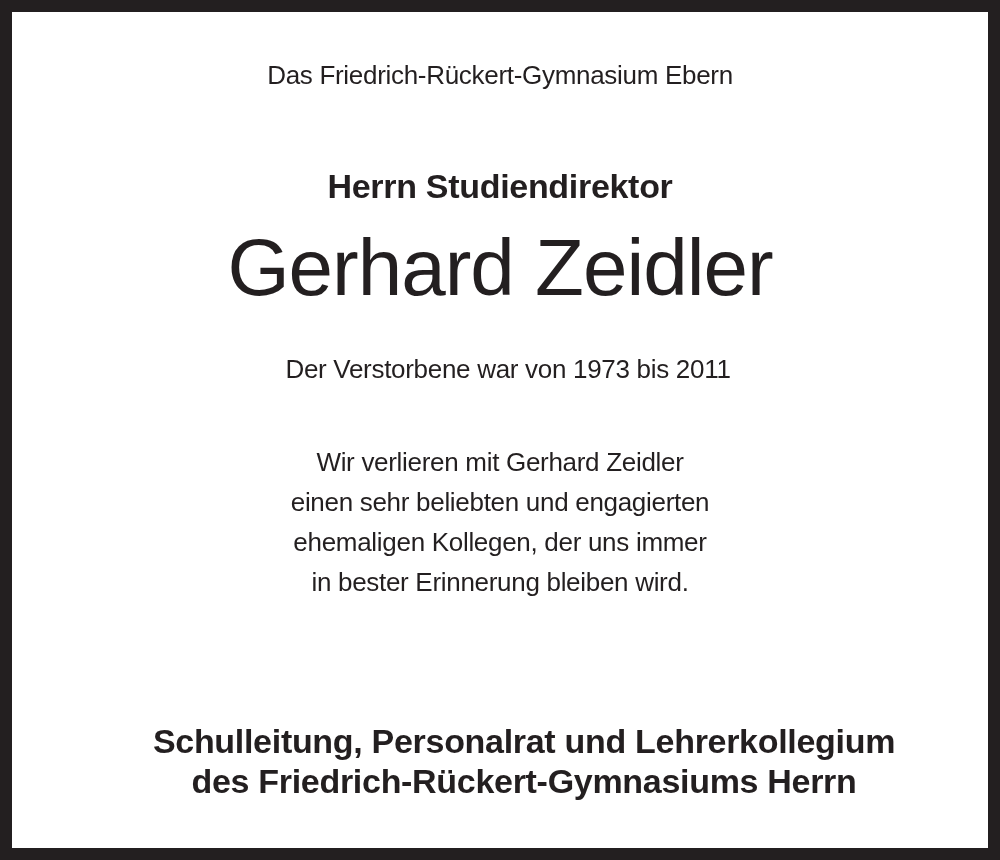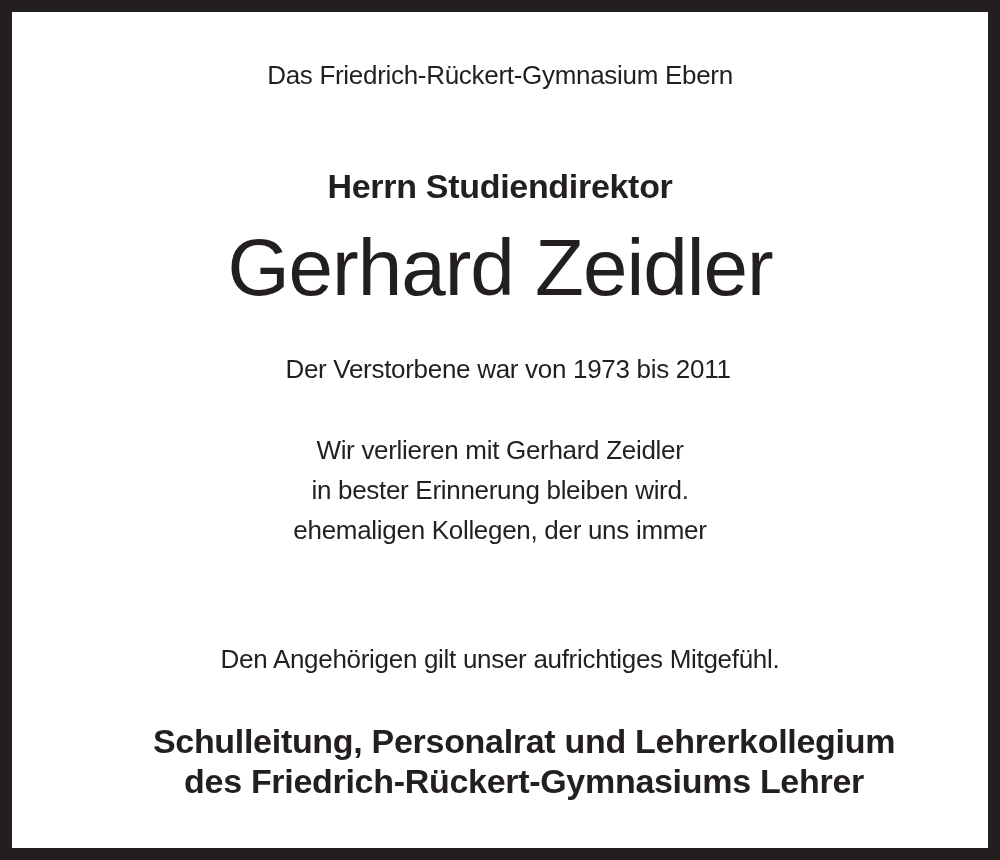--- a/index.html
+++ b/index.html
@@ -38,21 +38,21 @@
   .intro-block     { top: 43px; }
   .title-block     { top: 154px; }
   .name-block {
     top: 214px;
     font-size: 80px;
     line-height: 84px;
     font-weight: 400;
     letter-spacing: -1px;
   }
   .tenure-block    { top: 337px; margin-left: 16px; }
-  .tribute-block   { top: 418px; }
+  .tribute-block   { top: 430px; }
   .condolence-block{ top: 627px; }
   .signature-block { top: 709px; padding-left: 48px; }
 </style>
 </head>
 <body>
 
 <div class="obituary-frame">
 
   <div class="text-block regular intro-block">
     <div>Das Friedrich-Rückert-Gymnasium Ebern</div>
@@ -61,24 +61,24 @@
   <div class="text-block bold-small title-block">Herrn Studiendirektor</div>
 
   <div class="text-block name-block">Gerhard Zeidler</div>
 
   <div class="text-block regular tenure-block">
     <div>Der Verstorbene war von 1973 bis 2011</div>
   </div>
 
   <div class="text-block regular tribute-block">
     <div>Wir verlieren mit Gerhard Zeidler</div>
+    <div>einen sehr beliebten und engagierten</div>
+    <div>ehemaligen Kollegen, der uns immer</div>
     <div>in bester Erinnerung bleiben wird.</div>
-    <div>ehemaligen Kollegen, der uns immer</div>
   </div>
 
-  <div class="text-block regular condolence-block">Den Angehörigen gilt unser aufrichtiges Mitgefühl.</div>
 
   <div class="text-block bold-small signature-block">
     <div>Schulleitung, Personalrat und Lehrerkollegium</div>
-    <div>des Friedrich-Rückert-Gymnasiums Lehrer</div>
+    <div>des Friedrich-Rückert-Gymnasiums Herrn</div>
   </div>
 
 </div>
 
 </body></html>

